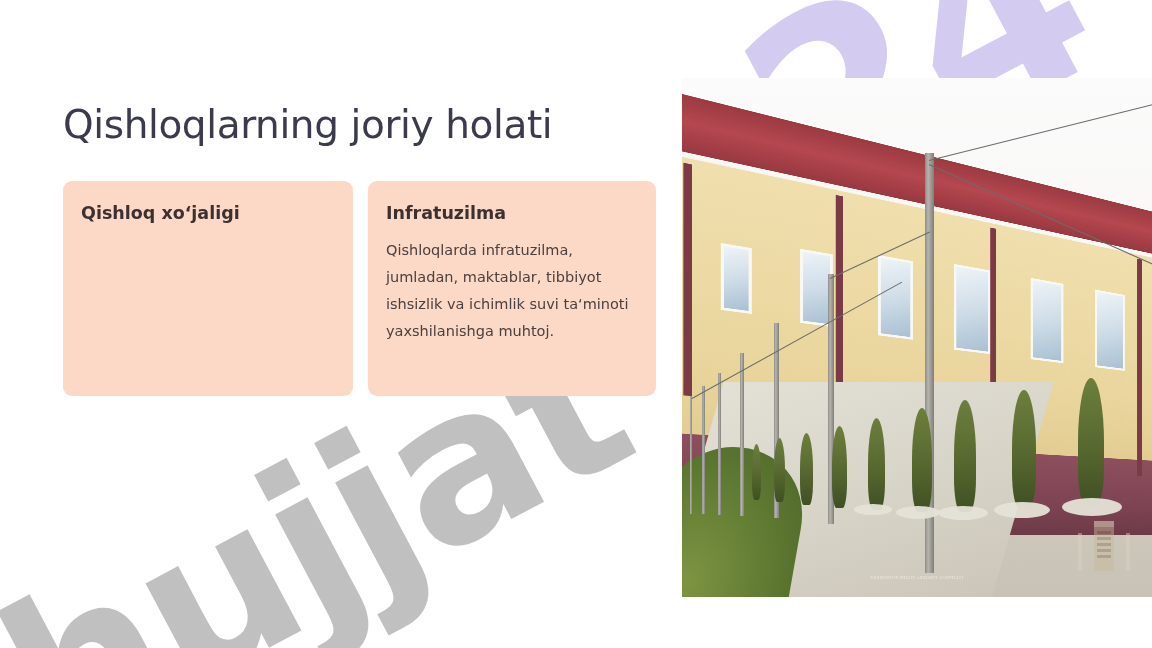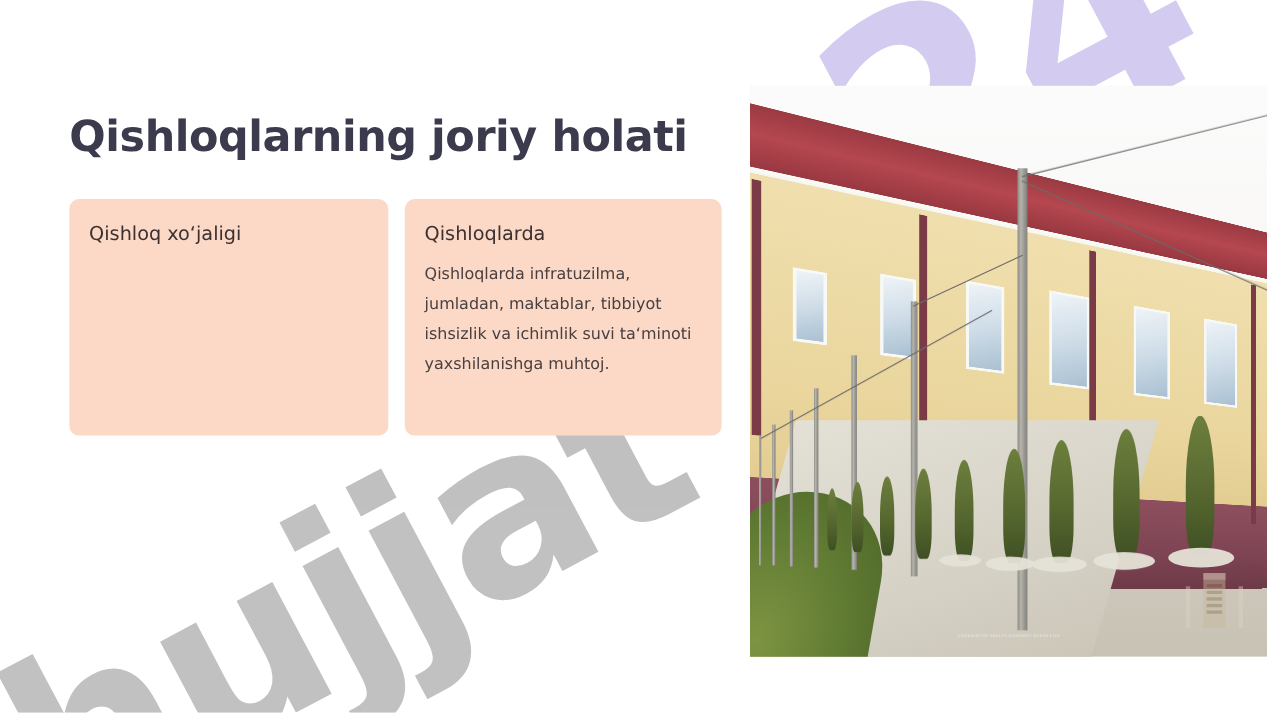--- a/index.html
+++ b/index.html
@@ -190,40 +190,40 @@
     font-family: "Liberation Serif", serif;
     line-height: 6px;
   }
 
   
   .title {
     position: absolute;
     left: 63px;
     top: 102px;
     font-size: 39px;
-    font-weight: 700;
+    font-weight: 400;
     color: #3b3b4d;
     letter-spacing: -0.4px;
     font-family: "DejaVu Sans", sans-serif;
     white-space: nowrap;
   }
 
   .card {
     position: absolute;
     background: #fbd9c6;
     border-radius: 9px;
     box-sizing: border-box;
   }
   .card-1 { left: 63px;  top: 181px; width: 290px; height: 215px; }
   .card-2 { left: 368px; top: 181px; width: 288px; height: 215px; }
   .card-3 { left: 63px;  top: 418px; width: 593px; height: 135px; }
 
   .card-title {
     font-size: 17.5px;
-    font-weight: 400;
+    font-weight: 700;
     color: #3d3030;
     font-family: "DejaVu Sans", sans-serif;
   }
   .card-body {
     font-size: 14.5px;
     line-height: 27px;
     color: #4a4040;
     font-family: "DejaVu Sans", sans-serif;
   }
   .card-1 .card-title, .card-2 .card-title { margin: 22px 0 0 18px; }
@@ -313,18 +313,18 @@
     <div class="photo-logo-cap">UZBEKISTON MILLIY AXBOROT AGENTLIGI</div>
   </div>
 
   <div class="title">Qishloqlarning joriy holati</div>
 
   <div class="card card-1">
     <div class="card-title">Qishloq xo‘jaligi</div>
   </div>
 
   <div class="card card-2">
-    <div class="card-title">Qishloqlarda</div>
+    <div class="card-title">Infratuzilma</div>
     <div class="card-body">Qishloqlarda infratuzilma, jumladan, maktablar, tibbiyot ishsizlik va ichimlik suvi ta‘minoti yaxshilanishga muhtoj.</div>
   </div>
 
 
 </div>
 
 </body></html>

